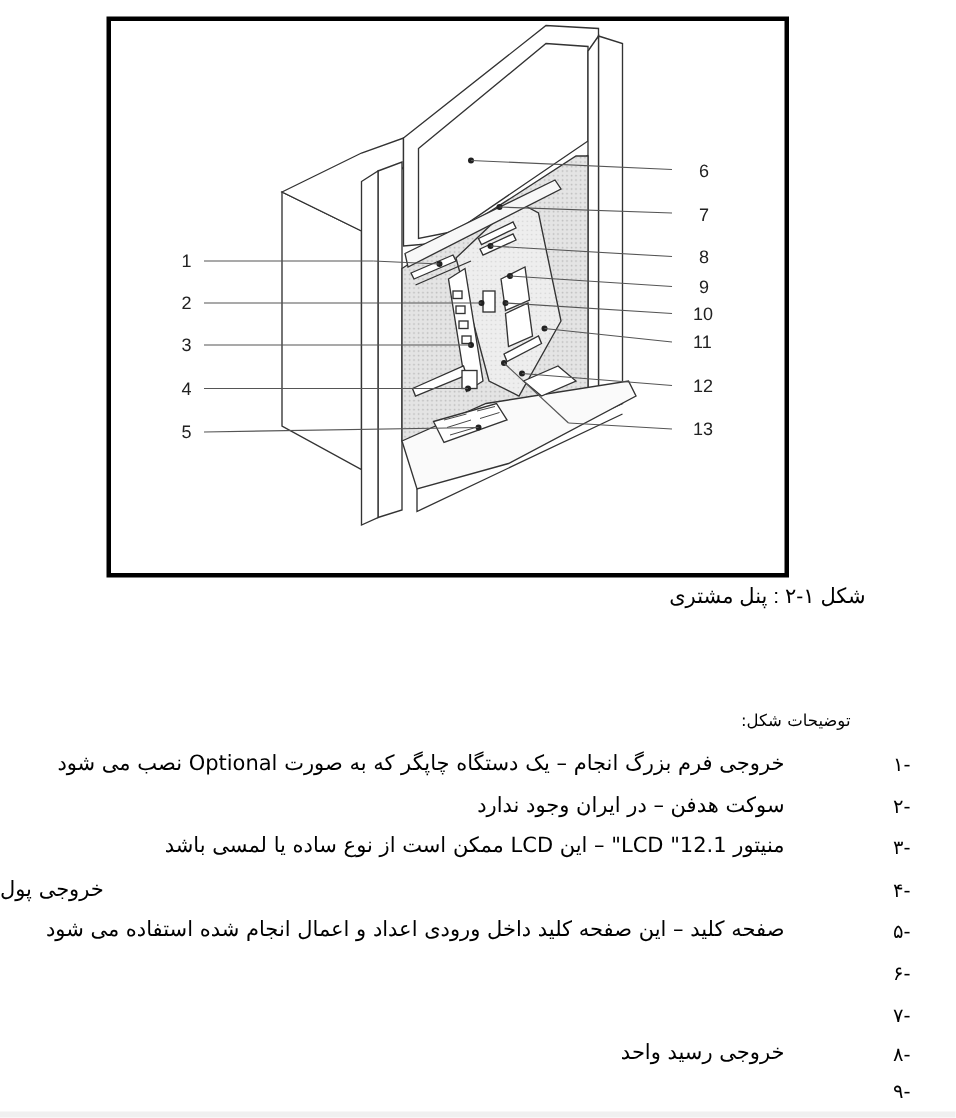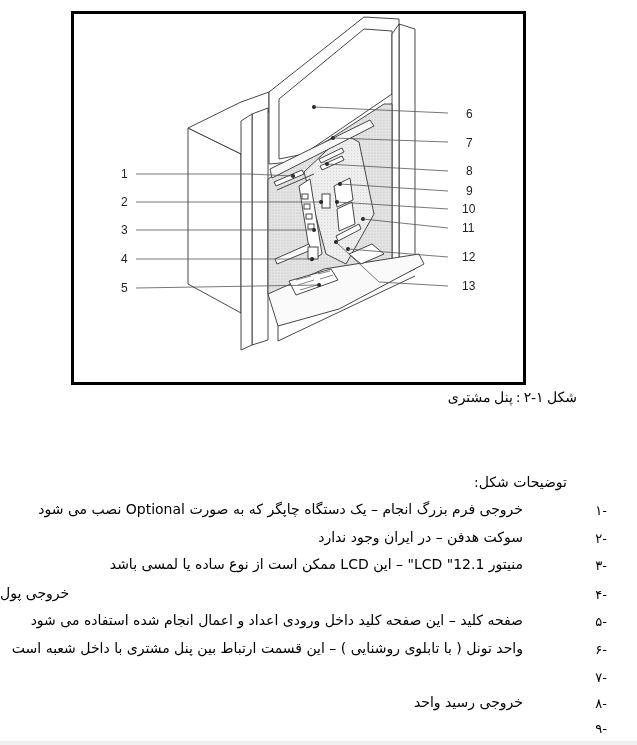--- a/index.html
+++ b/index.html
@@ -32,30 +32,30 @@
   .callout-num {
     font-family: "Liberation Sans", sans-serif;
     font-size: 12px;
     fill: #222;
   }
   .caption {
     position: absolute;
     top: 389px;
     right: 60px;
     direction: rtl;
-    font-family: Liberation Serif, serif;
+    font-family: Liberation Sans, sans-serif;
     font-size: 14px;
     white-space: nowrap;
   }
   .desc-heading {
     position: absolute;
     top: 474px;
     right: 70px;
     direction: rtl;
-    font-size: 14px;
+    font-size: 11px;
     white-space: nowrap;
     text-align: center;
   }
   .desc-list {
     position: absolute;
     top: 0;
     left: 0;
     width: 637px;
     height: 745px;
     pointer-events: none;
@@ -234,21 +234,20 @@
   <div class="desc-item" style="top:585px;">
     <span class="desc-num">-۴</span>
     <span class="desc-text" style="right:auto; left:0;">خروجی پول</span>
   </div>
   <div class="desc-item" style="top:612px;">
     <span class="desc-num">-۵</span>
     <span class="desc-text">صفحه کلید – این صفحه کلید داخل ورودی اعداد و اعمال انجام شده استفاده می شود</span>
   </div>
   <div class="desc-item" style="top:640px;">
     <span class="desc-num">-۶</span>
-    <span class="desc-text">واحد تونل ( با تابلوی روشنایی ) – این قسمت ارتباط بین پنل مشتری با داخل شعبه است</span>
   </div>
   <div class="desc-item" style="top:668px;">
     <span class="desc-num">-۷</span>
   </div>
   <div class="desc-item" style="top:694px;">
     <span class="desc-num">-۸</span>
     <span class="desc-text">خروجی رسید واحد</span>
   </div>
   <div class="desc-item" style="top:719px;">
     <span class="desc-num">-۹</span>

